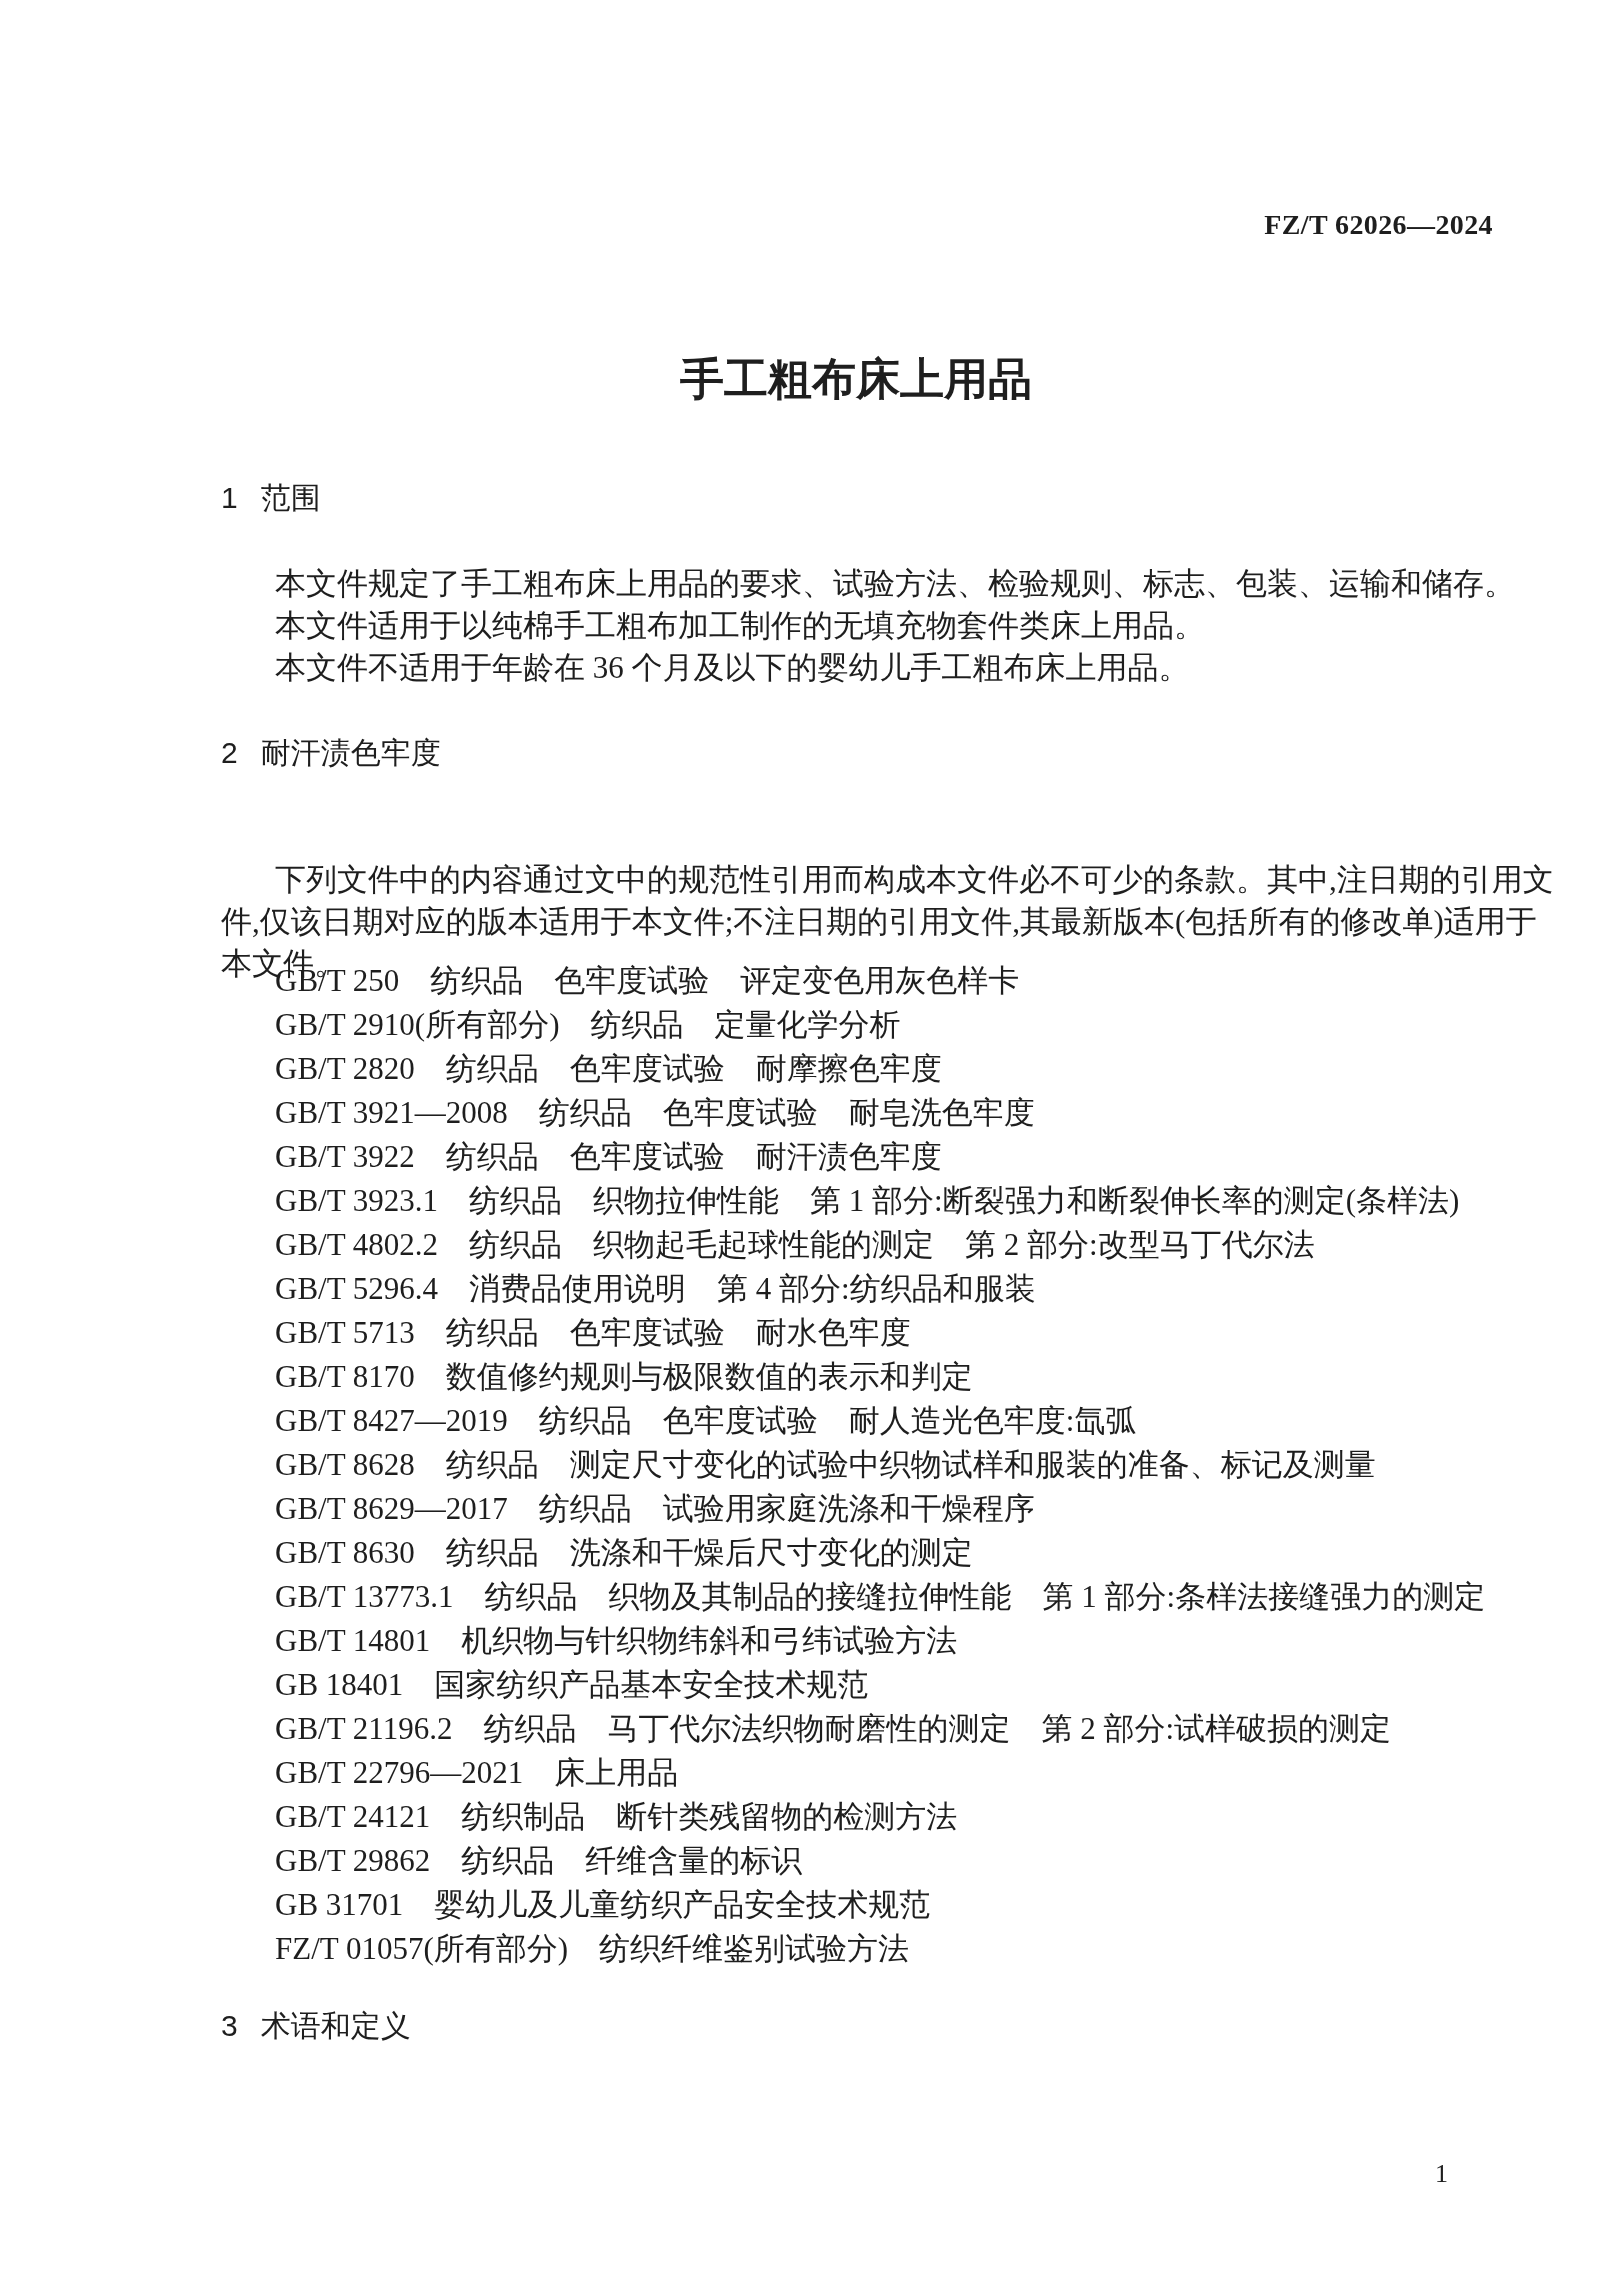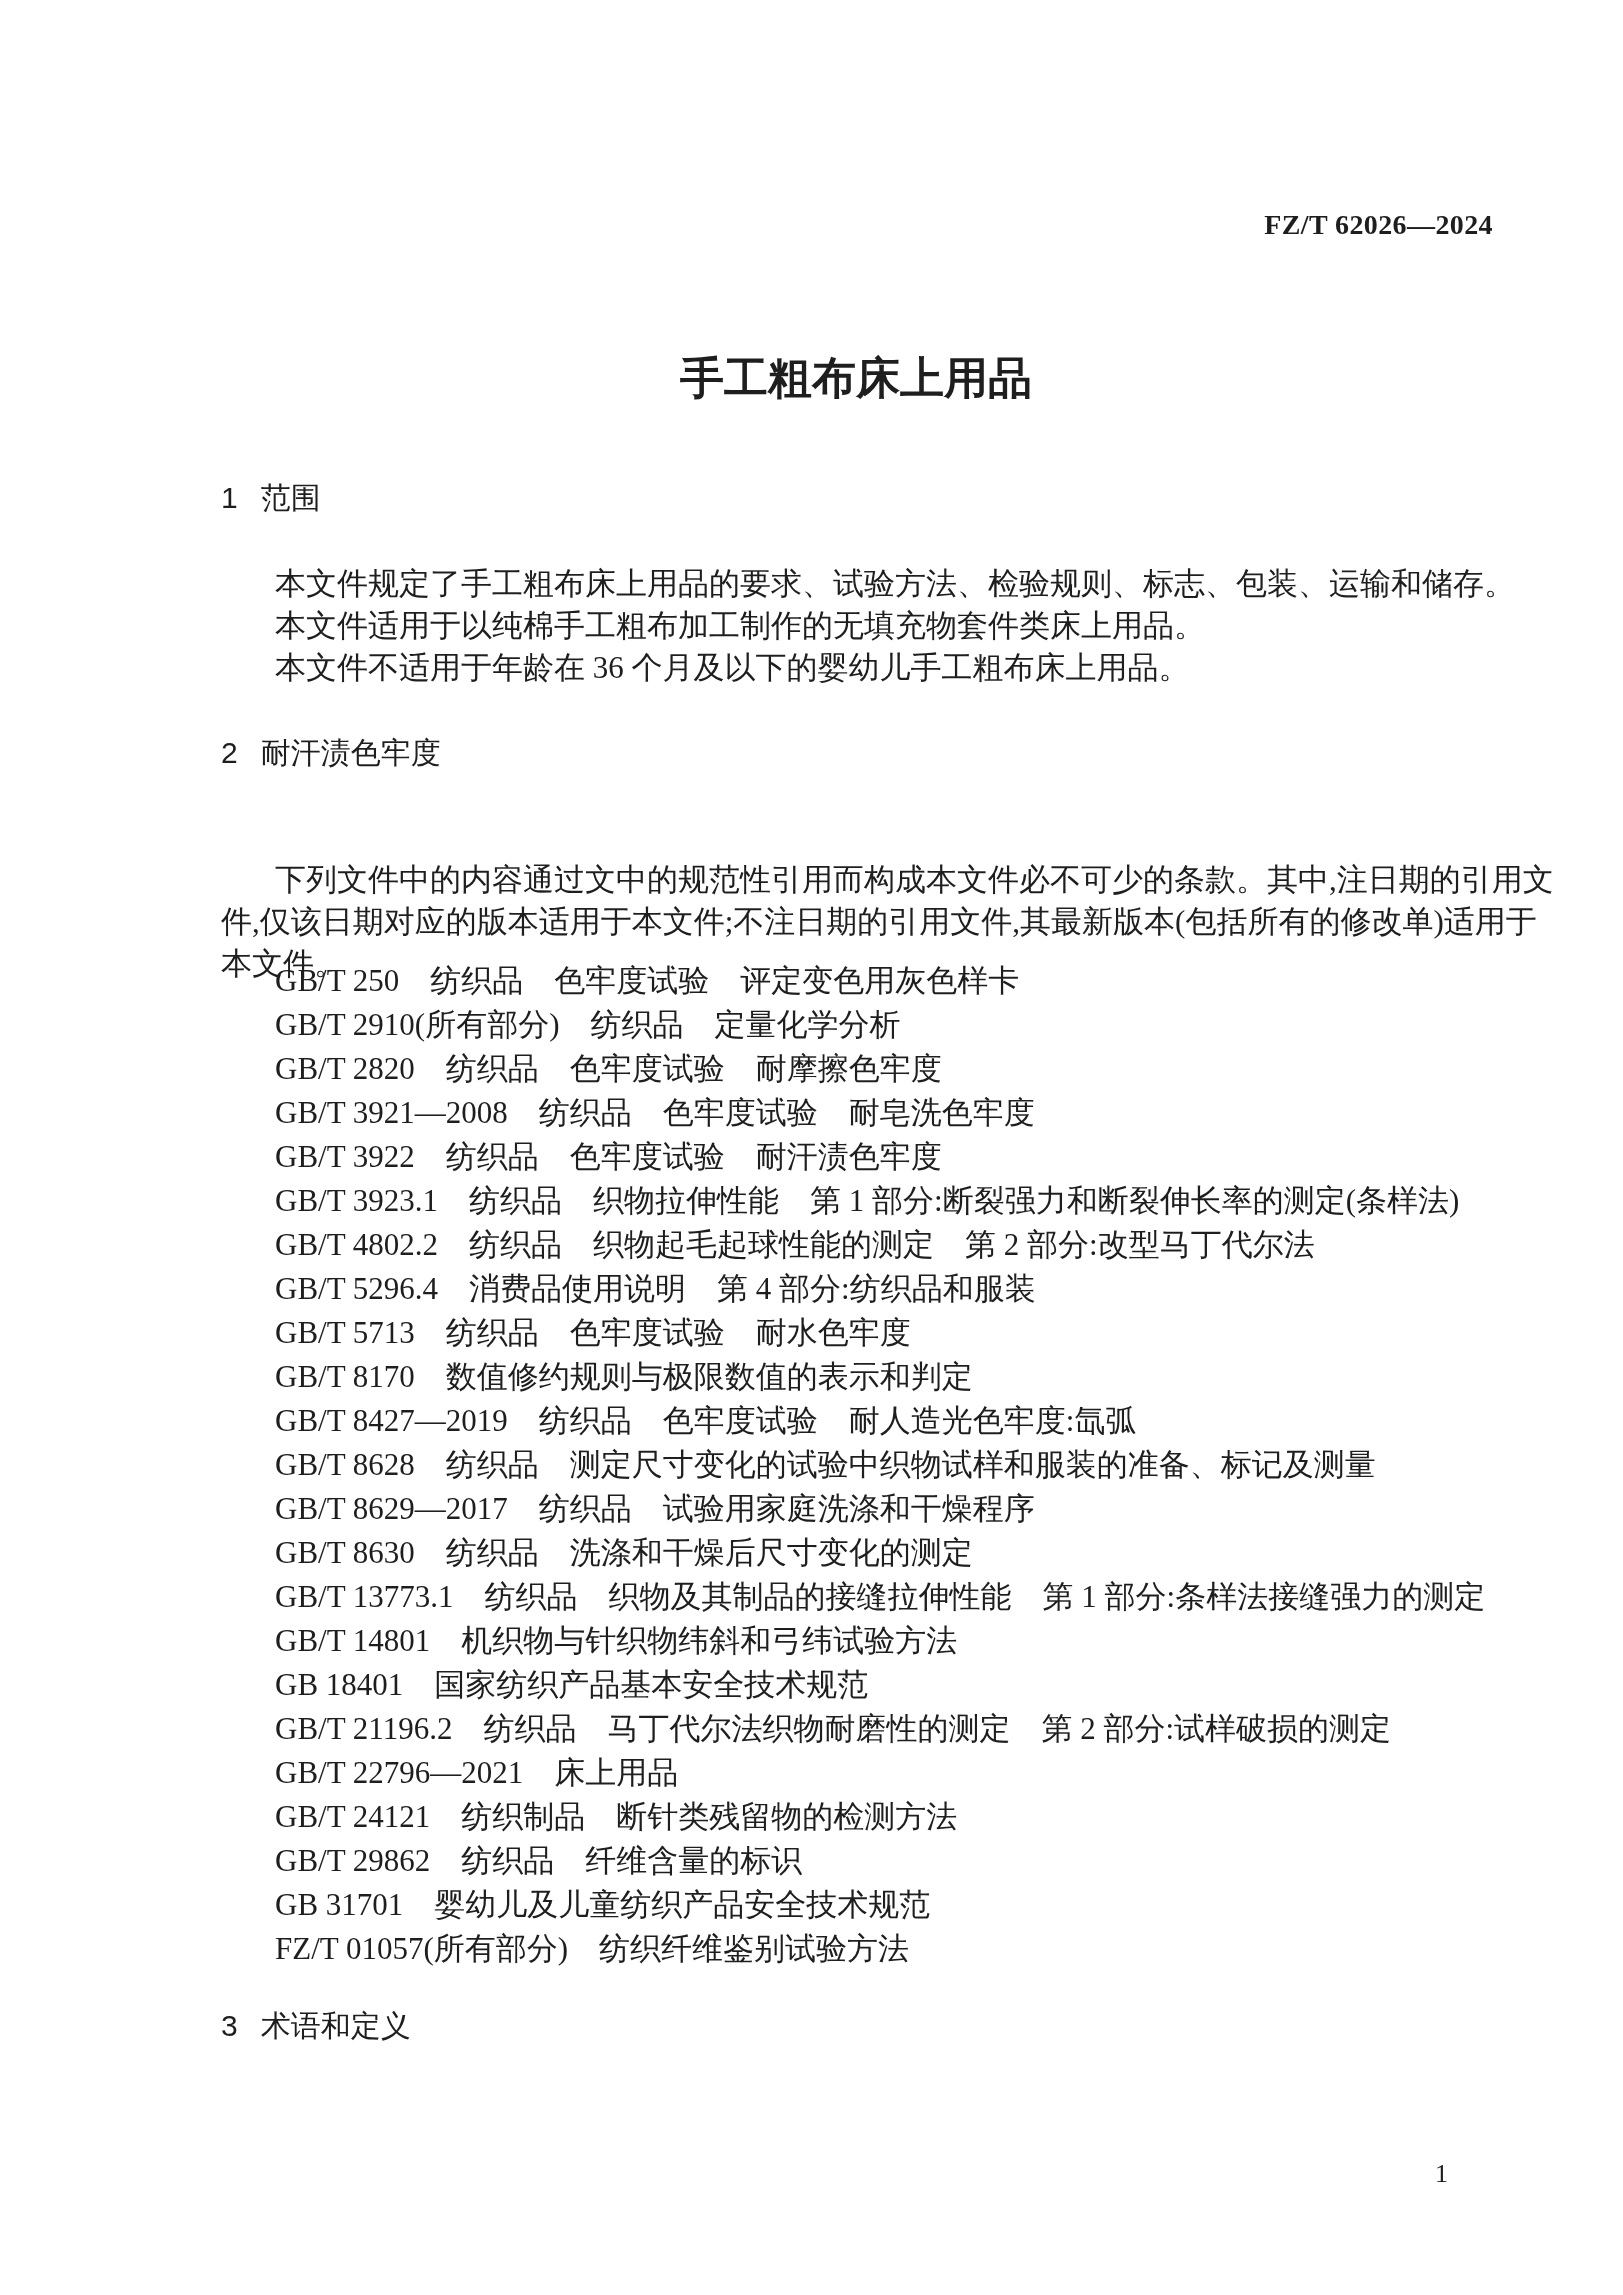--- a/index.html
+++ b/index.html
@@ -20,21 +20,21 @@
     font-weight: bold;
     font-size: 28px;
     line-height: 31px;
     letter-spacing: 0.4px;
     white-space: nowrap;
   }
   .doc-title {
     position: absolute;
     top: 354px;
     left: 680px;
-    font-family: Liberation Serif, serif;
+    font-family: Liberation Sans, sans-serif;
     font-weight: bold;
     font-size: 44px;
     line-height: 49px;
     letter-spacing: 0;
     white-space: nowrap;
   }
   .heading {
     position: absolute;
     left: 221px;
     font-family: "Liberation Sans", "DejaVu Sans", sans-serif;

